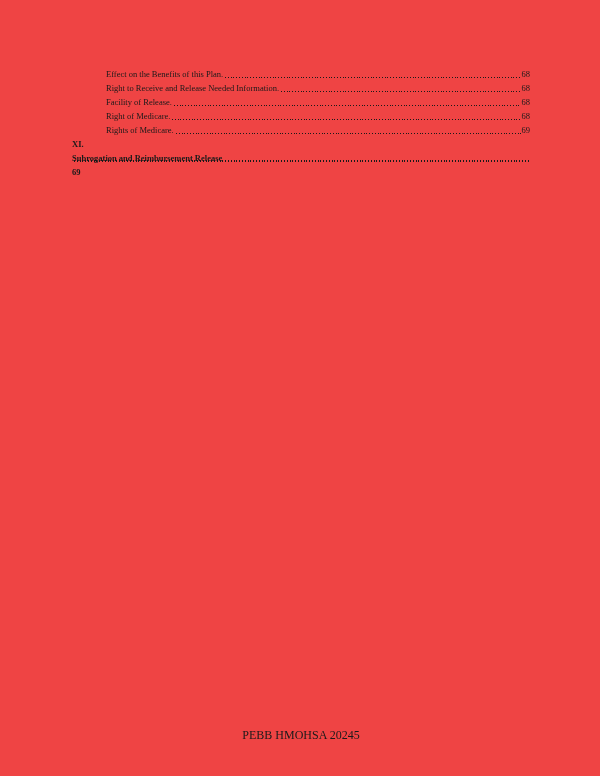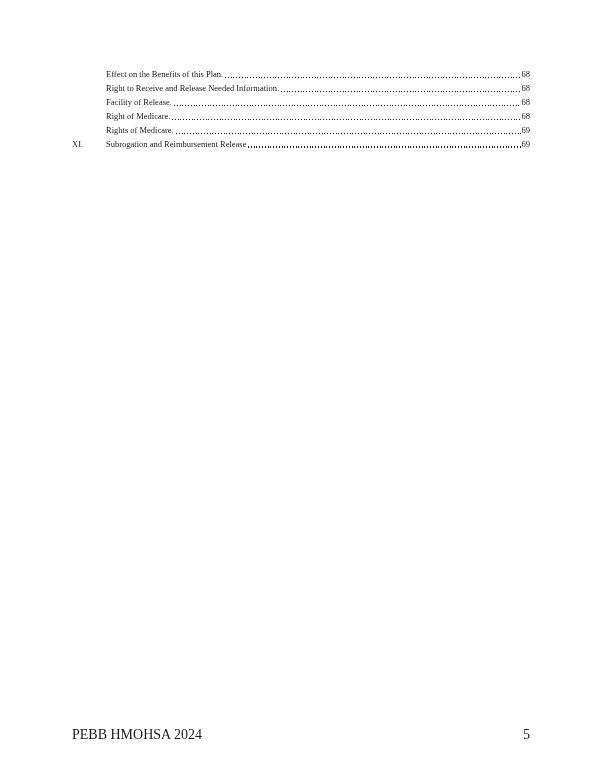--- a/index.html
+++ b/index.html
@@ -5,40 +5,41 @@
   html, body {
     margin: 0;
     padding: 0;
     background: #e8e8e8;
   }
   .page {
     position: relative;
     width: 600px;
     height: 776px;
     margin: 0 auto;
-    background: #ffffff;
+    background: #ef4444;
     color: #1a1a1a;
     font-family: "Liberation Serif", "DejaVu Serif", serif;
     overflow: hidden;
   }
   .toc {
     position: absolute;
     left: 72px;
     right: 70px;
     top: 67px;
   }
   .toc-row {
     display: flex;
     align-items: baseline;
     line-height: 14px;
     font-size: 8.5px;
     white-space: nowrap;
   }
   .toc-row.bold {
-    font-weight: normal;
+    font-weight: bold;
+    flex-direction: column;
   }
   .num {
     flex: none;
     width: 34px;
   }
   .title {
     flex: none;
   }
   .leader {
     flex: 1 1 auto;
@@ -66,23 +67,23 @@
   }
   .pagenum {
     flex: none;
   }
   .footer {
     position: absolute;
     left: 72px;
     right: 70px;
     top: 729px;
     display: flex;
-    justify-content: space-between;
+    justify-content: center;
     align-items: baseline;
-    font-size: 14px;
+    font-size: 12px;
     line-height: 12px;
   }
 </style>
 </head>
 <body>
 
 <main class="page">
 
   <section class="toc">
 

